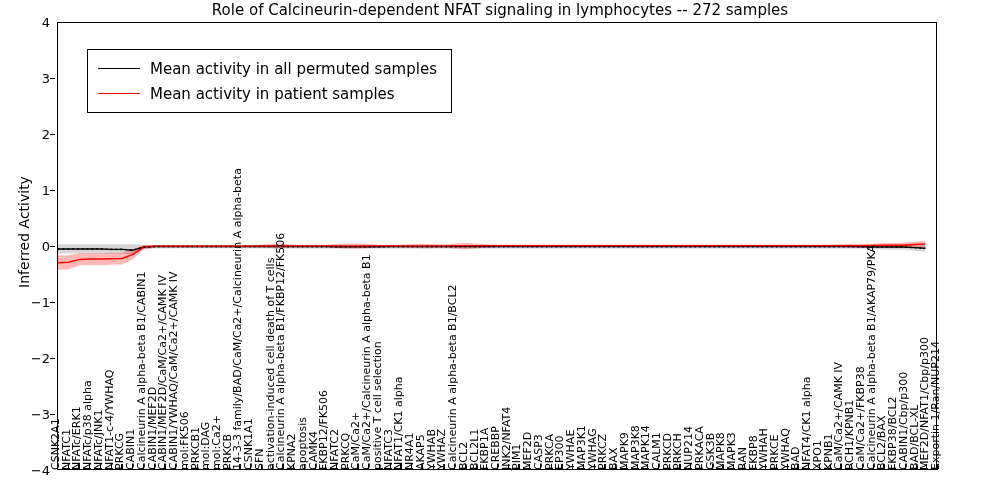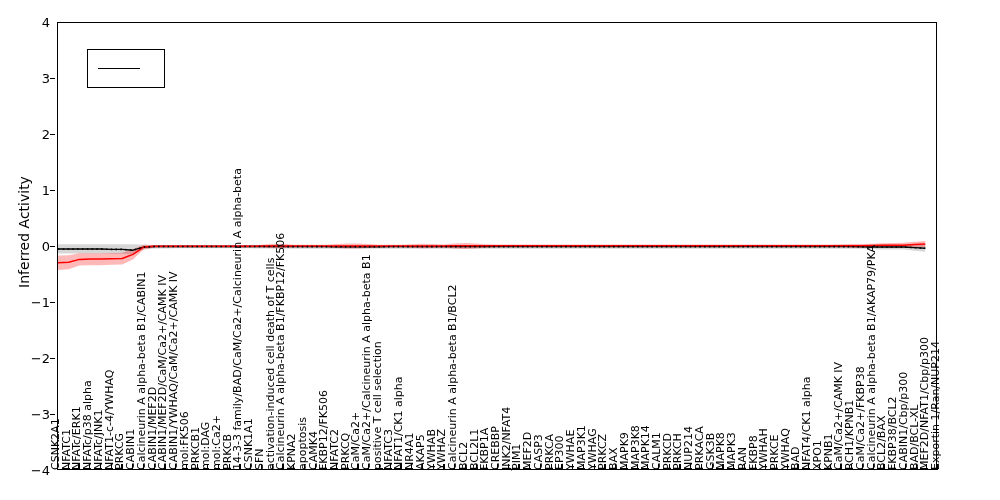--- a/index.html
+++ b/index.html
@@ -59,20 +59,21 @@
   .legend-row{display:flex;align-items:center;height:25px;}
   .legend-swatch{width:42px;height:0;border-top:1.6px solid #000;margin-right:10px;}
   .legend-swatch.red{border-top-color:#ff0000;}
   .legend-text{font-size:15px;color:#000;font-family:"DejaVu Sans",sans-serif;white-space:nowrap;}
 </style>
 </head>
 <body>
 
 <div id="stage">
 
+  <div id="chart-title">Role of Calcineurin-dependent NFAT signaling in lymphocytes -- 272 samples</div>
 
   <div id="ylabel-wrap">
     <div id="ylabel">Inferred Activity</div>
   </div>
 
   <div id="y-ticks">
       <div class="ytick-label" style="top: 448px;">−4</div>
       <div class="ytick-label" style="top: 392px;">−3</div>
       <div class="ytick-mark" style="top: 392px;"></div>
       <div class="ytick-label" style="top: 336px;">−2</div>
@@ -268,16 +269,21 @@
       <div class="xtick-label" style="left: 851.805px;">CABIN1/Cbp/p300</div>
       <div class="xtick-label" style="left: 862.537px;">BAD/BCL-XL</div>
       <div class="xtick-label" style="left: 873.268px;">MEF2D/NFAT1/Cbp/p300</div>
       <div class="xtick-label" style="left: 884px;">Exportin 1/Ran/NUP214</div>
     </div>
 
 
   <div id="legend">
     <div class="legend-row">
       <span class="legend-swatch"></span>
+      <span class="legend-text">Mean activity in all permuted samples</span>
+    </div>
+    <div class="legend-row">
+      <span class="legend-swatch red"></span>
+      <span class="legend-text">Mean activity in patient samples</span>
     </div>
   </div>
 
 </div>
 
 </body></html>

